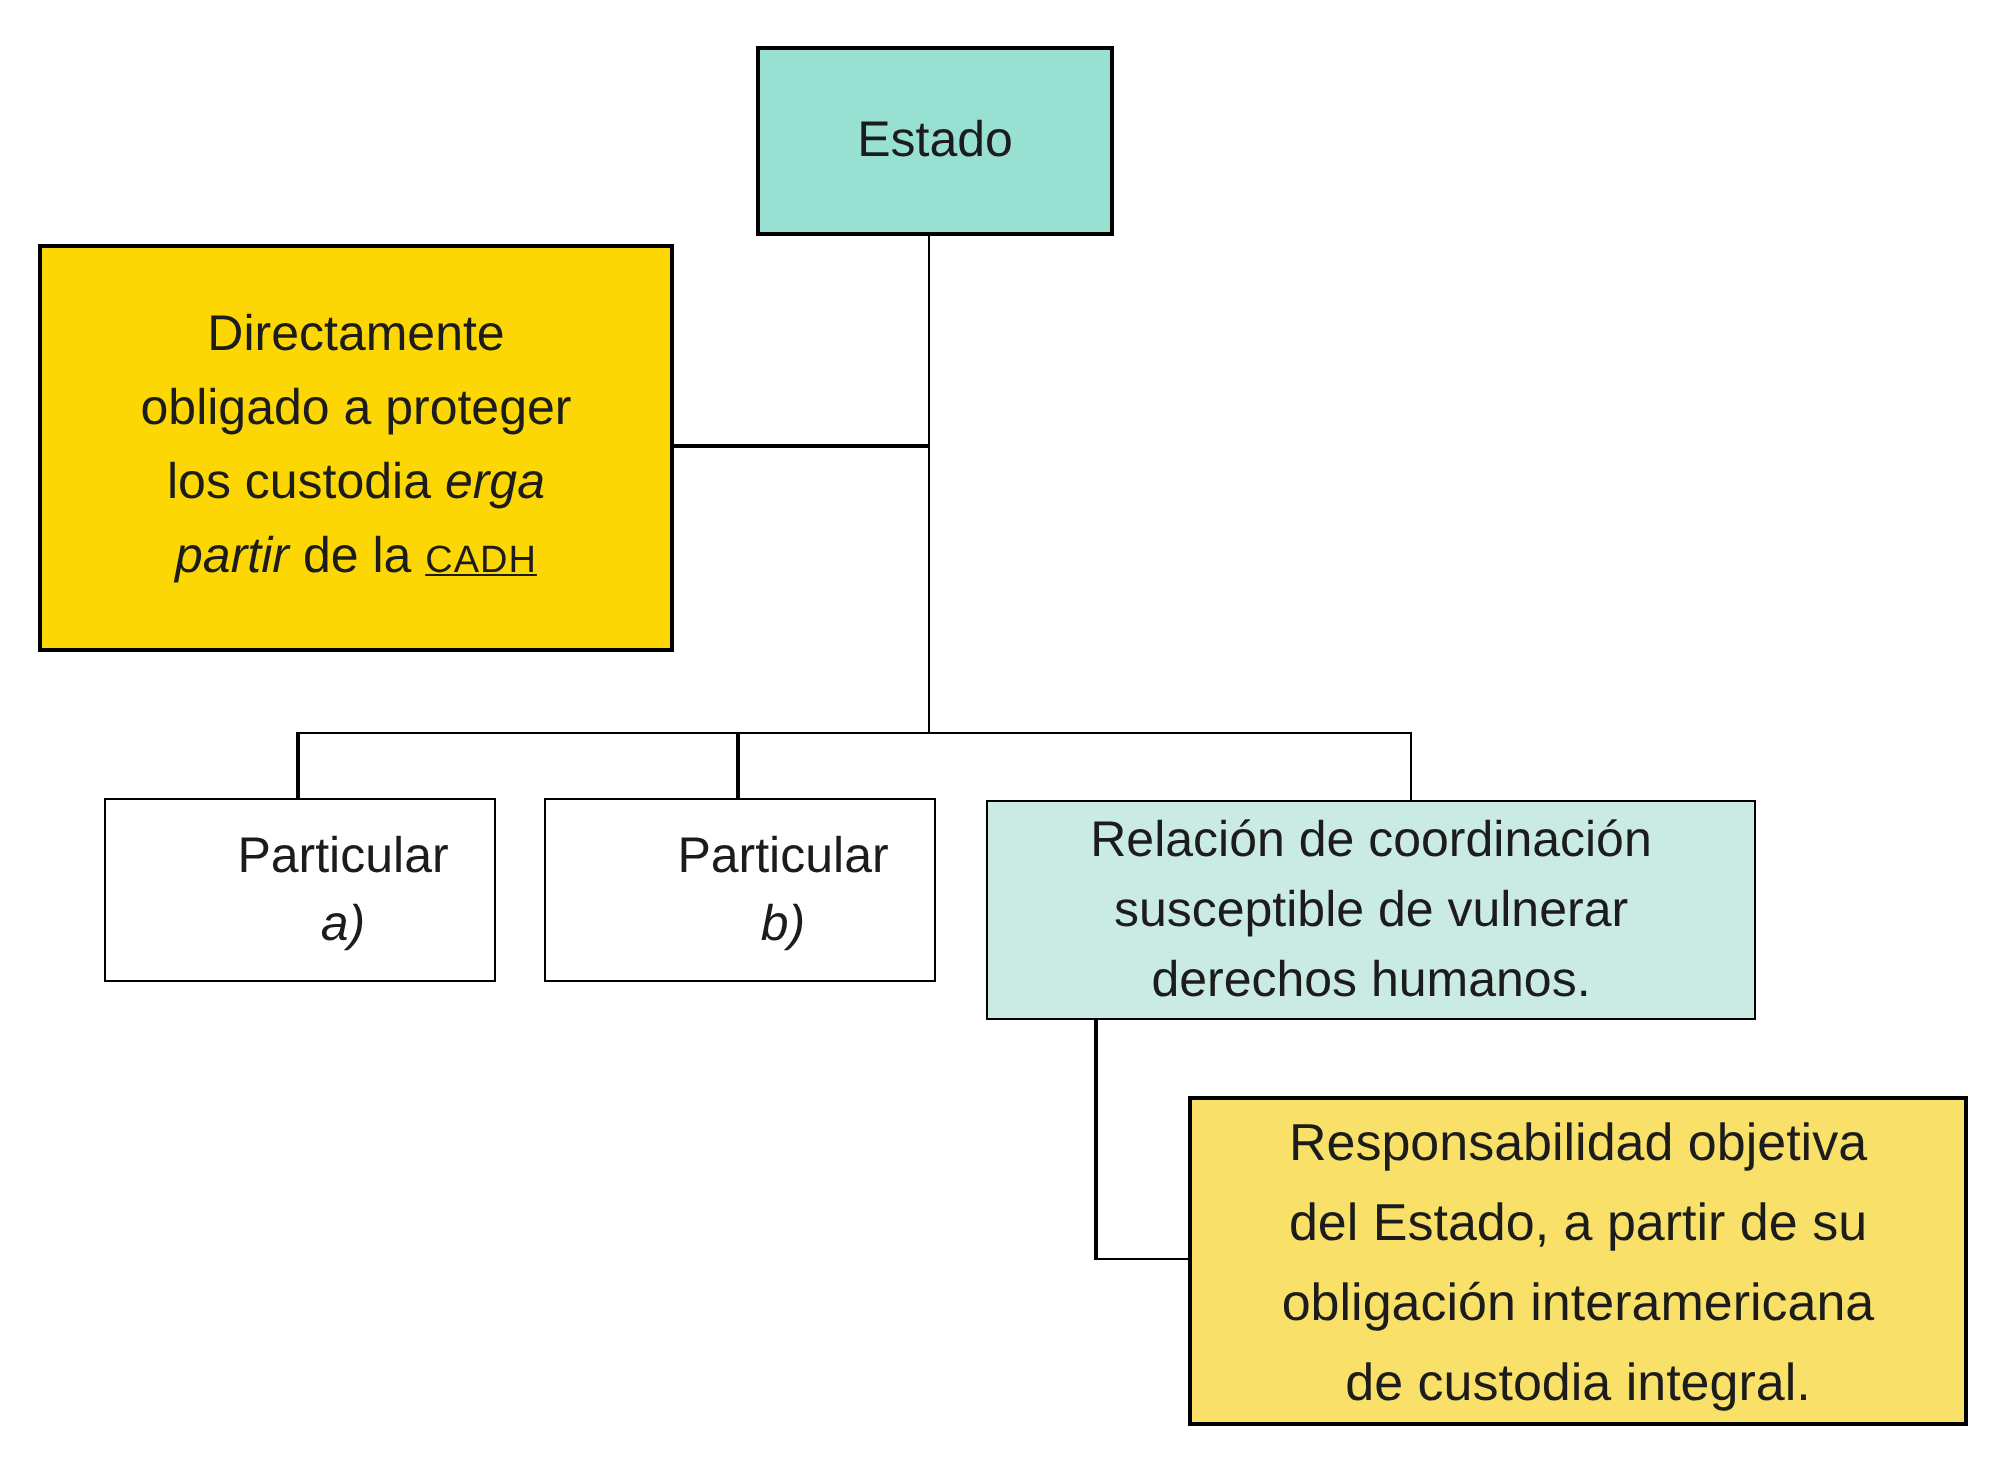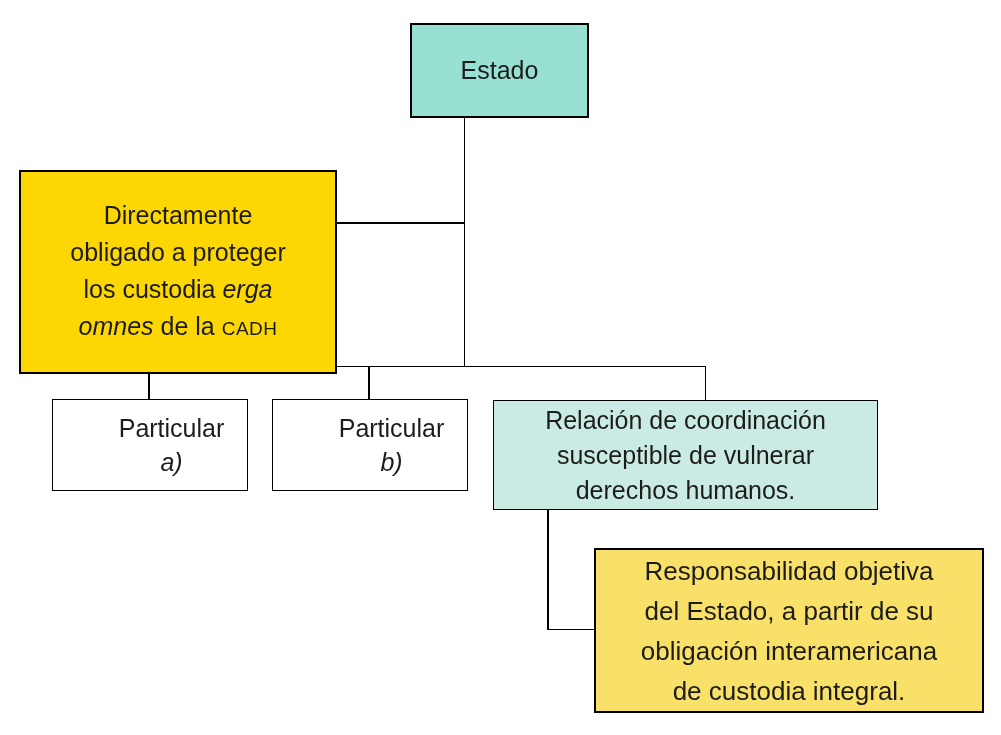--- a/index.html
+++ b/index.html
@@ -29,30 +29,28 @@
   .line {
     position: absolute;
     background: #000000;
   }
   
   .estado {
     left: 378px; top: 23px; width: 179px; height: 95px;
     background: #97e0d2;
     border: 2px solid #000000;
     font-size: 25px;
-    margin-left: 32px;
   }
   
   .obligado {
     left: 19px; top: 122px; width: 318px; height: 204px;
     background: #fcd703;
     border: 2px solid #000000;
     font-size: 25px;
     line-height: 37px;
-    margin-top: 48px;
   }
   
   .particular {
     width: 196px; height: 92px;
     border: 1.5px solid #000000;
     font-size: 25px;
     line-height: 34px;
     padding-left: 43px;
   }
   .particular-a { left: 52px; top: 399px; }
@@ -71,20 +69,21 @@
     left: 594px; top: 548px; width: 390px; height: 165px;
     background: #f9e169;
     border: 2px solid #000000;
     font-size: 26px;
     line-height: 40px;
     justify-content: flex-end;
   }
   .smallcaps {
     font-size: 0.76em;
     letter-spacing: 0.5px;
+    text-decoration: underline;
   }
   i { font-style: italic; }
 </style>
 </head>
 <body>
 
 <div class="canvas">
 
   <div class="line" style="left:463.5px; top:118px; width:1.5px; height:248px;"></div>
   <div class="line" style="left:337px; top:222px; width:127px; height:1.5px;"></div>
@@ -103,21 +102,21 @@
     <div>
       <span>Directamente</span>
     </div>
     <div>
       <span>obligado a proteger</span>
     </div>
     <div>
       <span>los custodia </span><i>erga</i>
     </div>
     <div>
-      <i>omnes</i><span> de la </span><span class="smallcaps">CADH</span>
+      <i>partir</i><span> de la </span><span class="smallcaps">CADH</span>
     </div>
   </div>
 
   <div class="node particular particular-a">
     <div>Particular</div>
     <div><i>a)</i></div>
   </div>
 
   <div class="node particular particular-b">
     <div>Particular</div>

